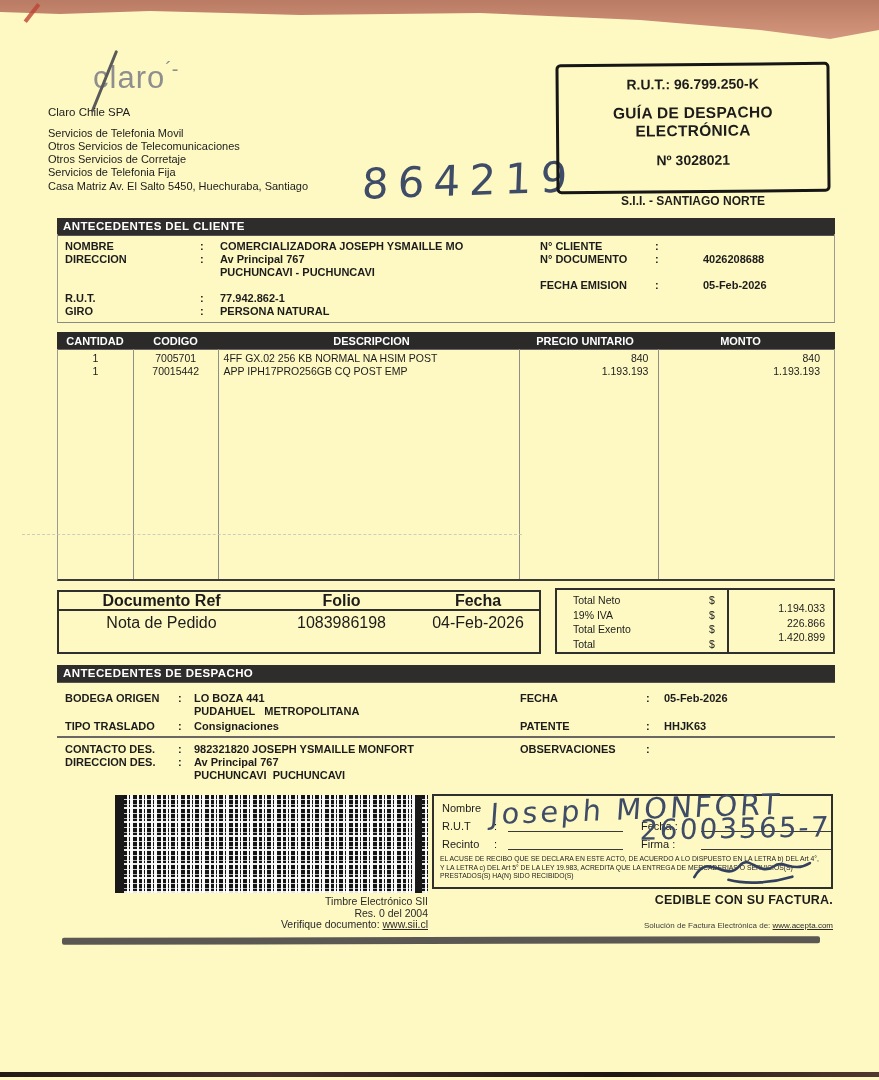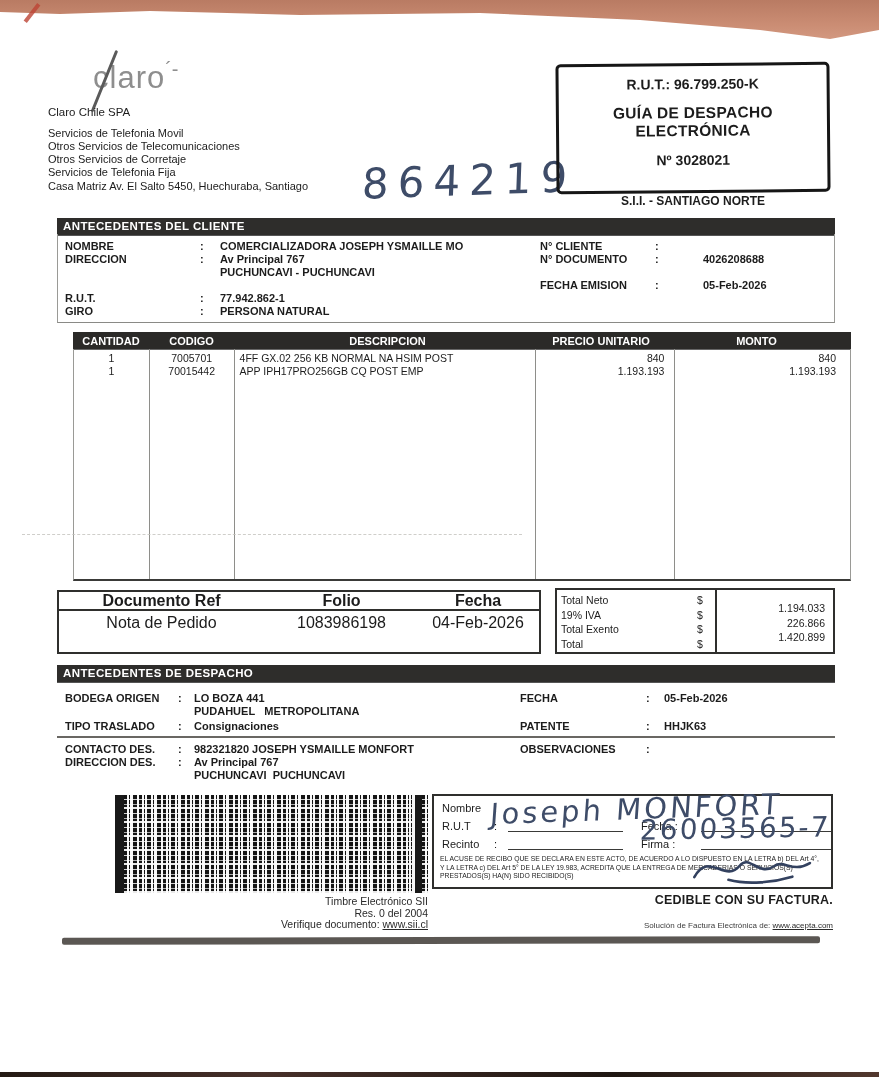--- a/index.html
+++ b/index.html
@@ -1,16 +1,16 @@
 <!DOCTYPE html>
 <html><head>
 <meta charset="utf-8">
 <style>
   html,body{margin:0;padding:0;background:#e9e7e2;}
-  .page{position:relative;width:879px;height:1080px;background:#ffffff;overflow:hidden;
+  .page{position:relative;width:879px;height:1080px;background:#fef9c3;overflow:hidden;
         font-family:"Liberation Sans", sans-serif;color:#1c1c1c;}
   .abs{position:absolute;}
 
   
   .top-strip{left:0;top:0;width:879px;height:42px;background:linear-gradient(180deg,#b97b63,#cb8d74 60%,#d49a82);
              clip-path:polygon(0 0,879px 0,879px 30px,830px 39px,760px 30px,640px 20px,480px 13px,300px 15px,150px 11px,60px 14px,0 12px);}
   .red-mark{left:30px;top:2px;width:4px;height:22px;background:#bd4434;transform:rotate(38deg);opacity:.8;}
   .fold-line{left:22px;top:534px;width:500px;border-top:1px dashed #c4c2bd;opacity:.8;}
   .fold-shadow{left:62px;top:937px;width:758px;height:7px;background:#5b5753;transform:rotate(-.12deg);border-radius:2px;}
   .bottom-strip{left:0;top:1072px;width:879px;height:5px;background:linear-gradient(90deg,#241a14,#47302a 30%,#1f1712 70%,#52382e);}
@@ -40,21 +40,21 @@
   .client-box{left:57px;top:234px;width:776px;height:88px;border-left:1px solid #9a9a96;border-right:1px solid #9a9a96;border-bottom:1px solid #8a8a86;}
   .fgrid{display:grid;font-size:11px;line-height:13px;}
   .fgrid .lab{font-weight:bold;}
   .fgrid .col{font-weight:bold;}
   .fgrid .val{font-weight:bold;}
   .client-left{left:65px;top:240px;grid-template-columns:135px 20px 1fr;width:420px;}
   .client-right{left:540px;top:240px;grid-template-columns:115px 48px 1fr;width:300px;}
   .gap-top{margin-top:13px;}
 
   
-  .items{left:73px;top:332px;width:778px;height:249px;font-size:10.5px;}
+  .items{left:57px;top:332px;width:778px;height:249px;font-size:10.5px;}
   .items .thead{display:flex;background:#2b2a28;color:#fff;font-weight:bold;font-size:11px;height:17px;align-items:center;box-shadow:0 1px 0 #666;}
   .items .tbody{display:flex;height:230px;border-bottom:2px solid #3a3a38;border-left:1px solid #9a9a96;border-right:1px solid #9a9a96;}
   .items .c{box-sizing:border-box;}
   .c1{width:76px;text-align:center;}
   .c2{width:85px;text-align:center;}
   .c3{width:302px;padding-left:5px;}
   .c4{width:140px;text-align:right;padding-right:10px;}
   .c5{width:175px;text-align:right;padding-right:14px;}
   .tbody .c{border-right:1px solid #8e8e8a;height:100%;padding-top:3px;line-height:13px;}
   .tbody .c5{border-right:none;}
@@ -62,21 +62,21 @@
   
   .docref{left:57px;top:590px;width:484px;height:64px;border:2px solid #2f2f2d;font-size:16px;box-sizing:border-box;}
   .docref .hrow{display:flex;font-weight:bold;border-bottom:2px solid #2f2f2d;height:17px;align-items:center;}
   .docref .drow{display:flex;margin-top:3px;}
   .dc1{width:205px;text-align:center;}
   .dc2{width:155px;text-align:center;}
   .dc3{width:118px;text-align:center;}
 
   
   .totals{left:555px;top:588px;width:280px;height:66px;border:2px solid #2f2f2d;box-sizing:border-box;font-size:10.5px;display:flex;}
-  .tot-left{width:136px;padding:3px 0 0 4px;line-height:14.5px;}
+  .tot-left{width:136px;padding:3px 0 0 16px;line-height:14.5px;}
   .tot-cur{width:18px;padding-top:3px;line-height:14.5px;}
   .tot-vals{flex:1;border-left:2px solid #2f2f2d;text-align:right;padding:11px 8px 0 0;line-height:14.5px;}
 
   
   .despacho-left{left:65px;top:692px;grid-template-columns:113px 16px 1fr;width:430px;}
   .despacho-right{left:520px;top:692px;grid-template-columns:126px 18px 1fr;width:310px;}
   .divider{left:57px;top:736px;width:778px;border-top:2px solid #696763;}
   .despacho2-left{left:65px;top:743px;grid-template-columns:113px 16px 1fr;width:430px;}
   .despacho2-right{left:520px;top:743px;grid-template-columns:126px 18px 1fr;width:310px;}
 

